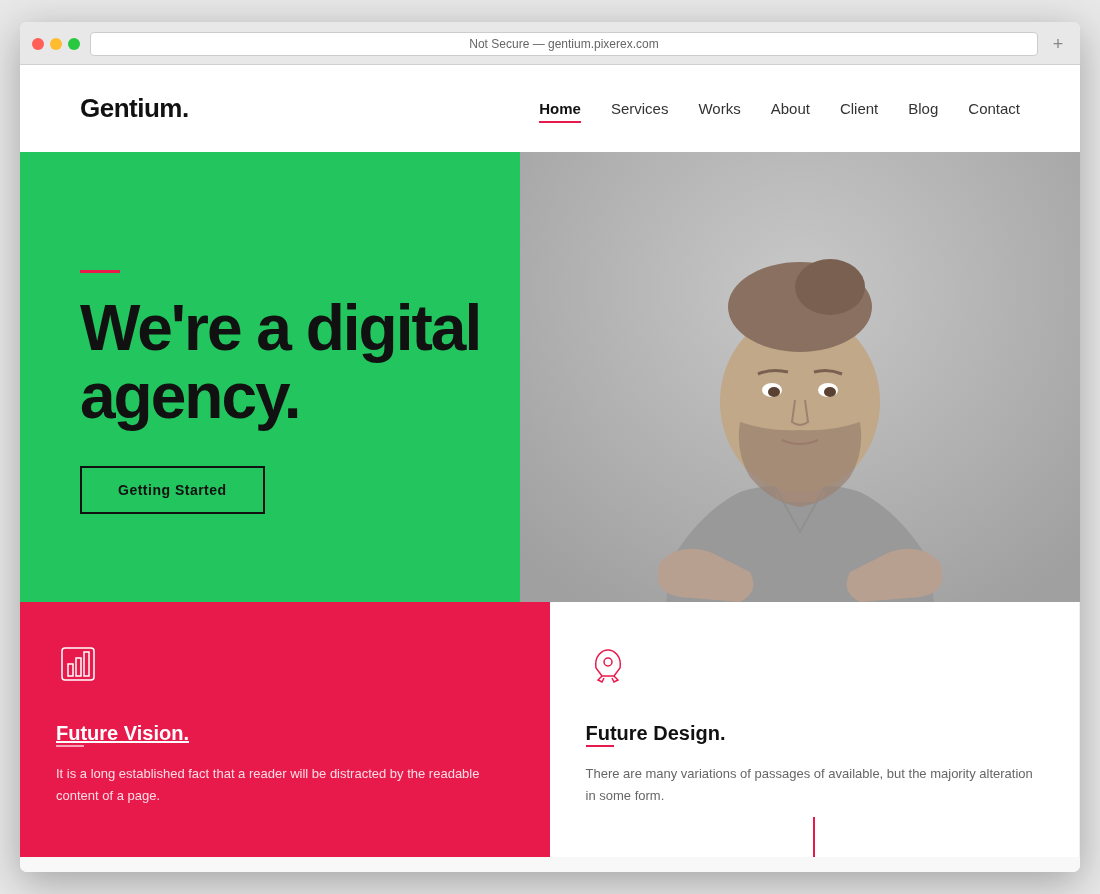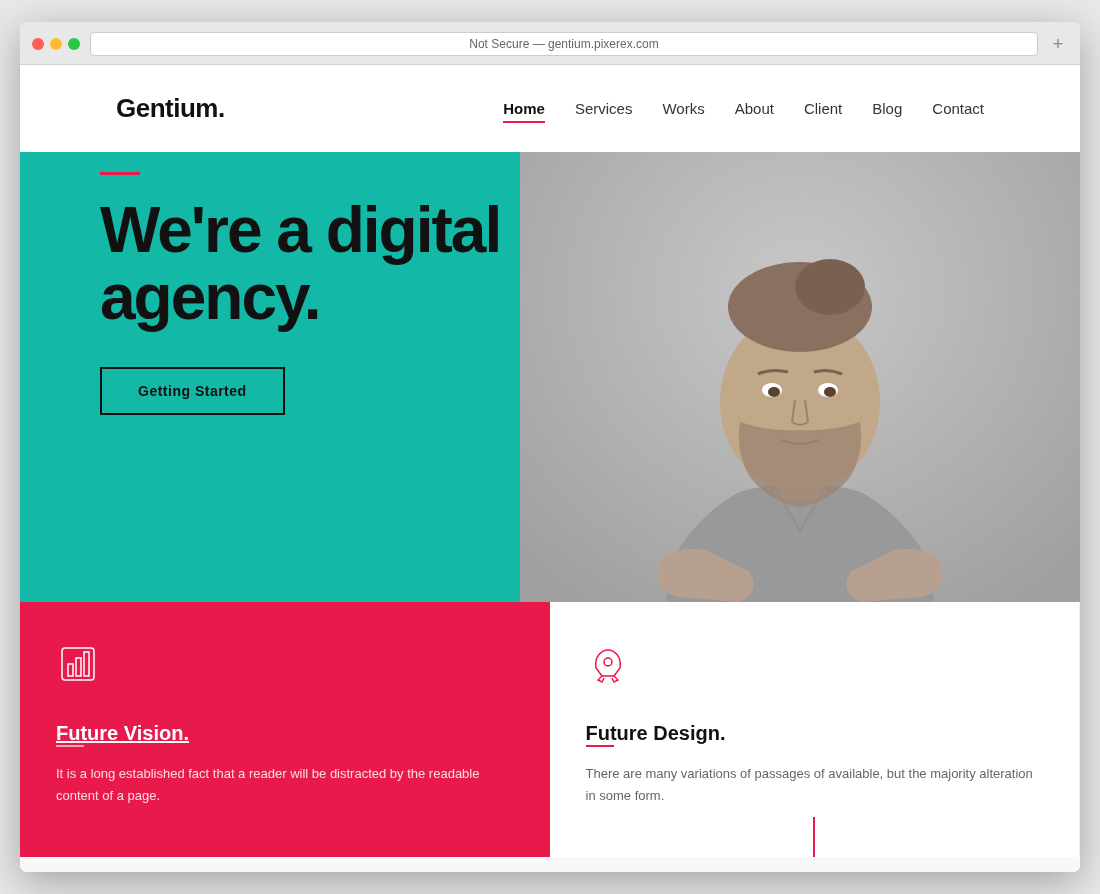--- a/index.html
+++ b/index.html
@@ -78,21 +78,21 @@
       background: #f8f8f8;
       overflow: hidden;
       position: relative;
     }
 
     
     .navbar {
       display: flex;
       align-items: center;
       justify-content: space-between;
-      padding: 28px 96px;
+      padding: 28px 60px;
       background: #fff;
       position: relative;
       z-index: 10;
       text-align: center;
     }
 
     .logo {
       font-size: 26px;
       font-weight: 900;
       color: #111;
@@ -125,25 +125,26 @@
       bottom: -6px;
       left: 0;
       right: 0;
       height: 2px;
       background: #e8194b;
     }
 
     
     .hero {
       position: relative;
-      background: #14b8a6;
+      background: #22c55e;
       min-height: 460px;
       overflow: hidden;
-      padding: 0 80px;
-      display: flex;
+      padding: 0 60px;
+      display: flex;
+      align-items: center;
     }
 
     .hero-content {
       z-index: 5;
       max-width: 520px;
       padding-top: 20px;
     }
 
     .hero-accent-line {
       width: 40px;

